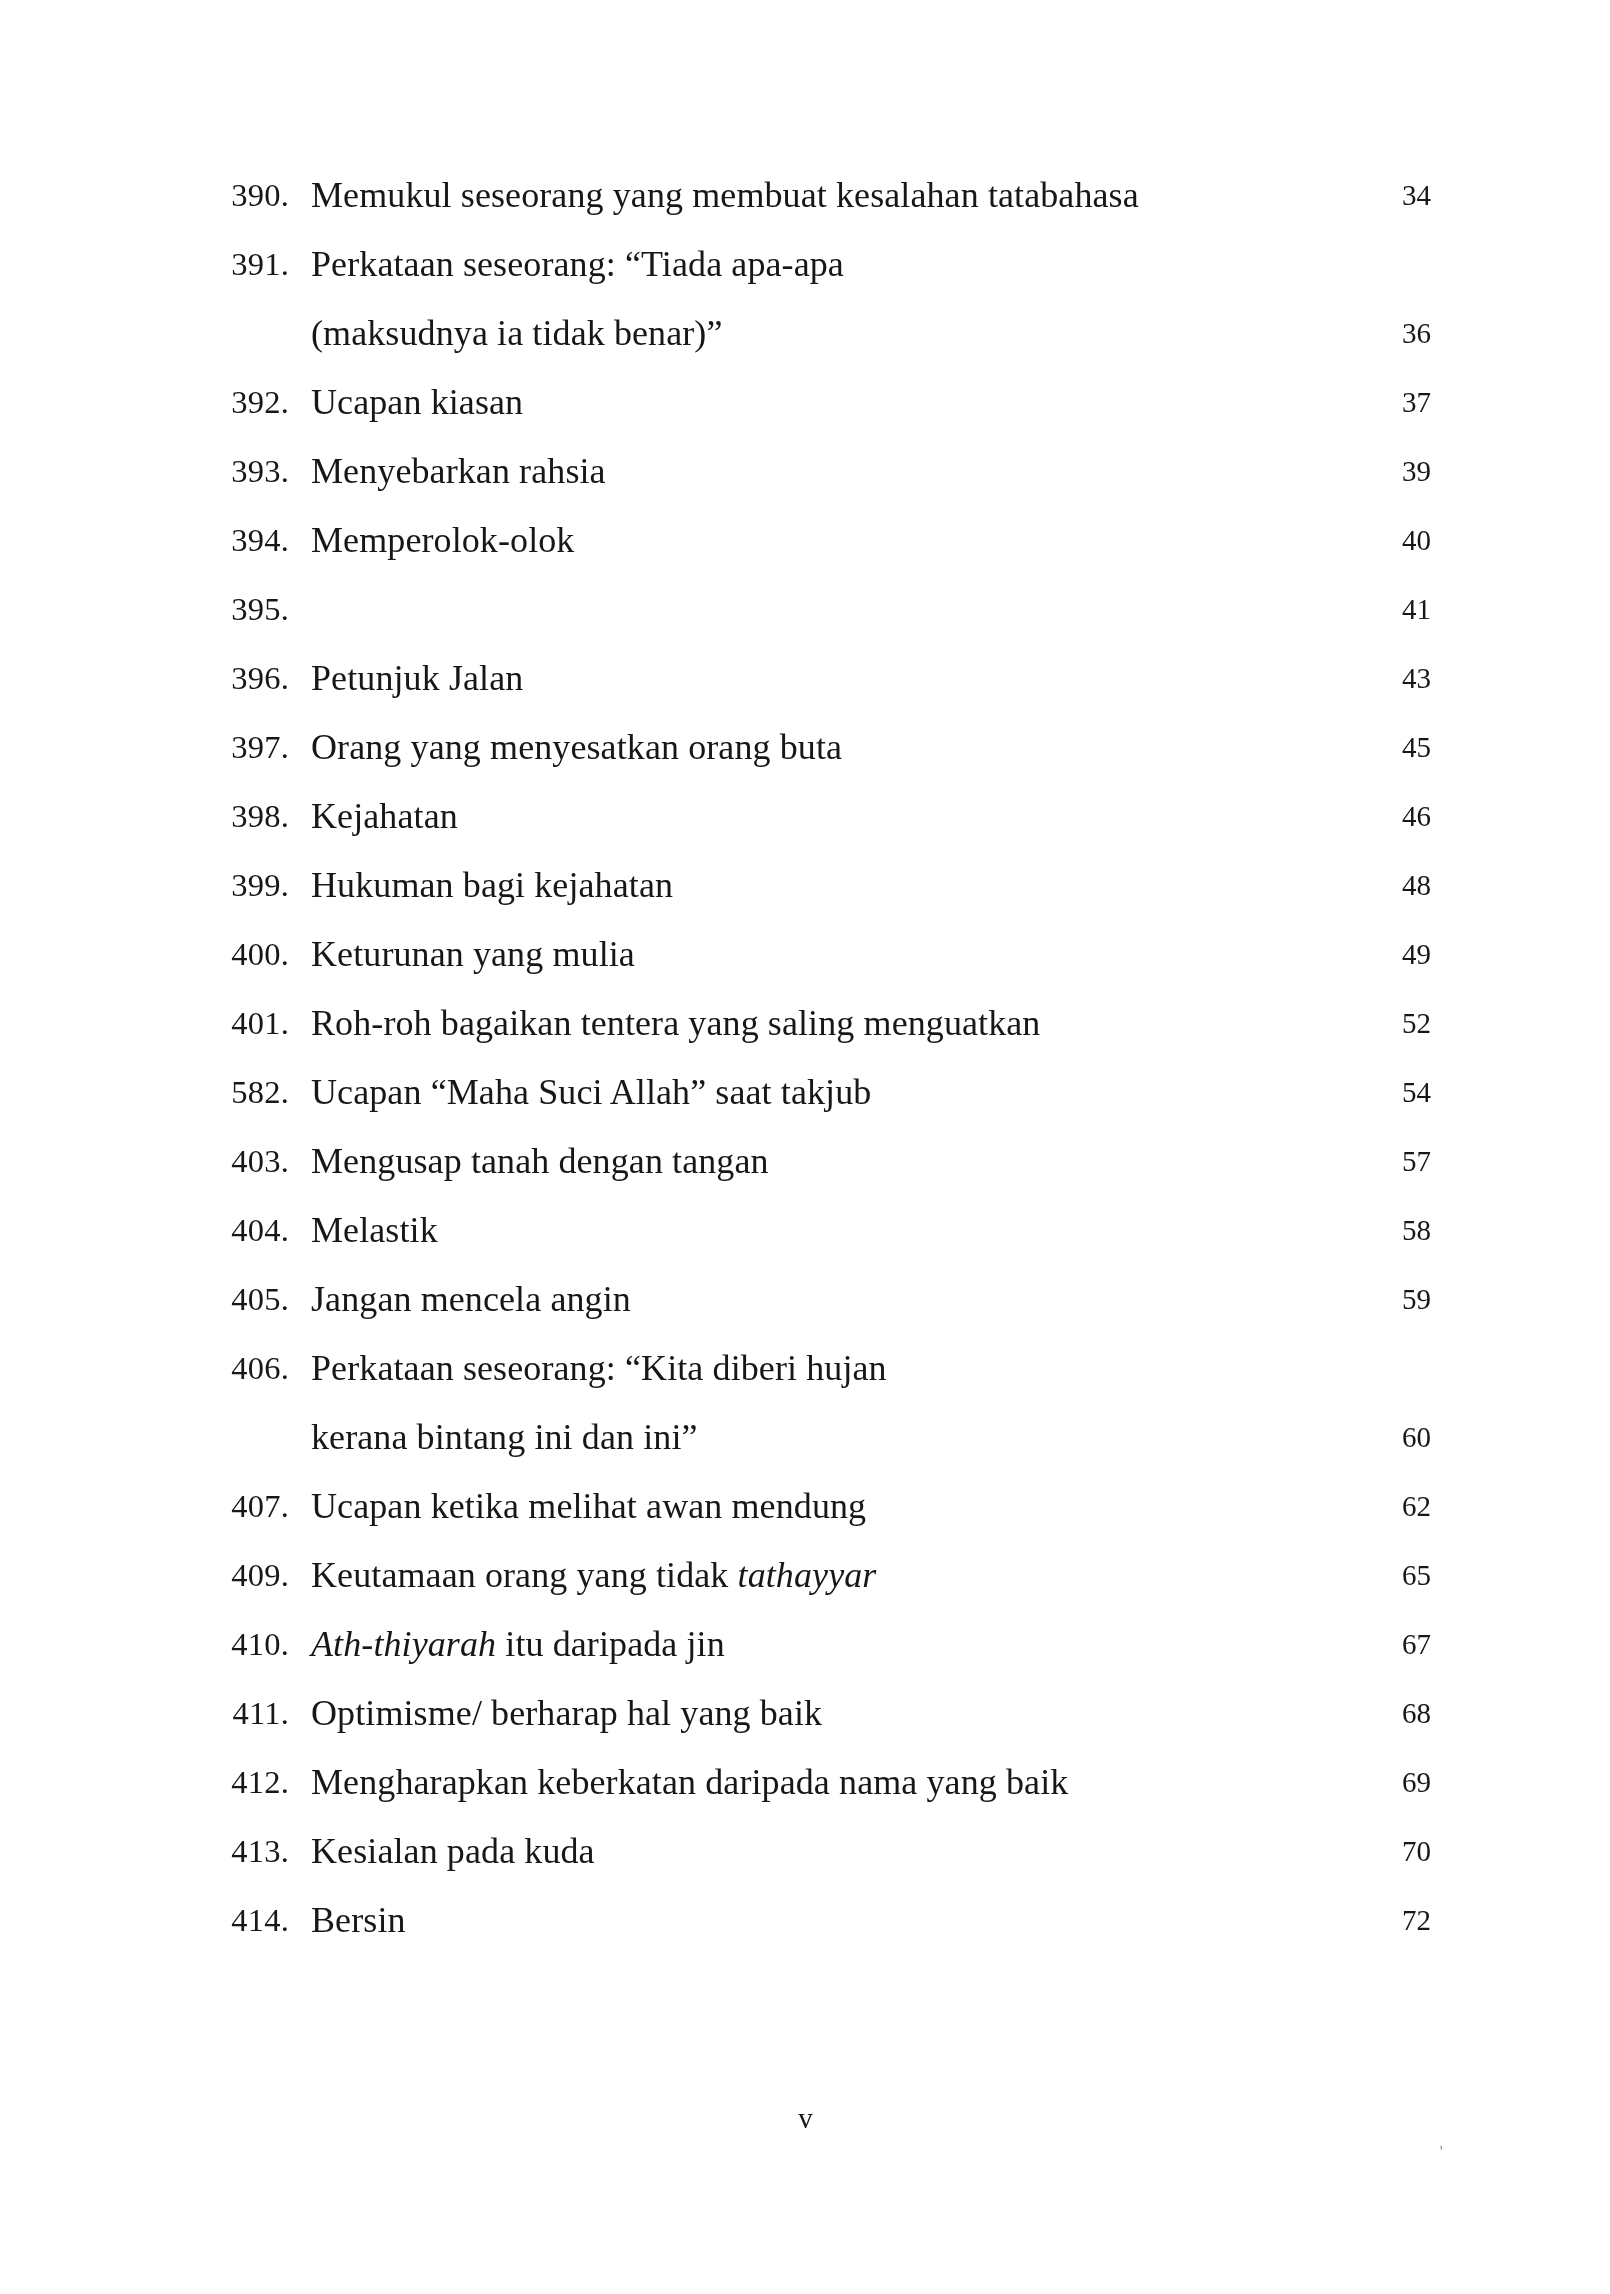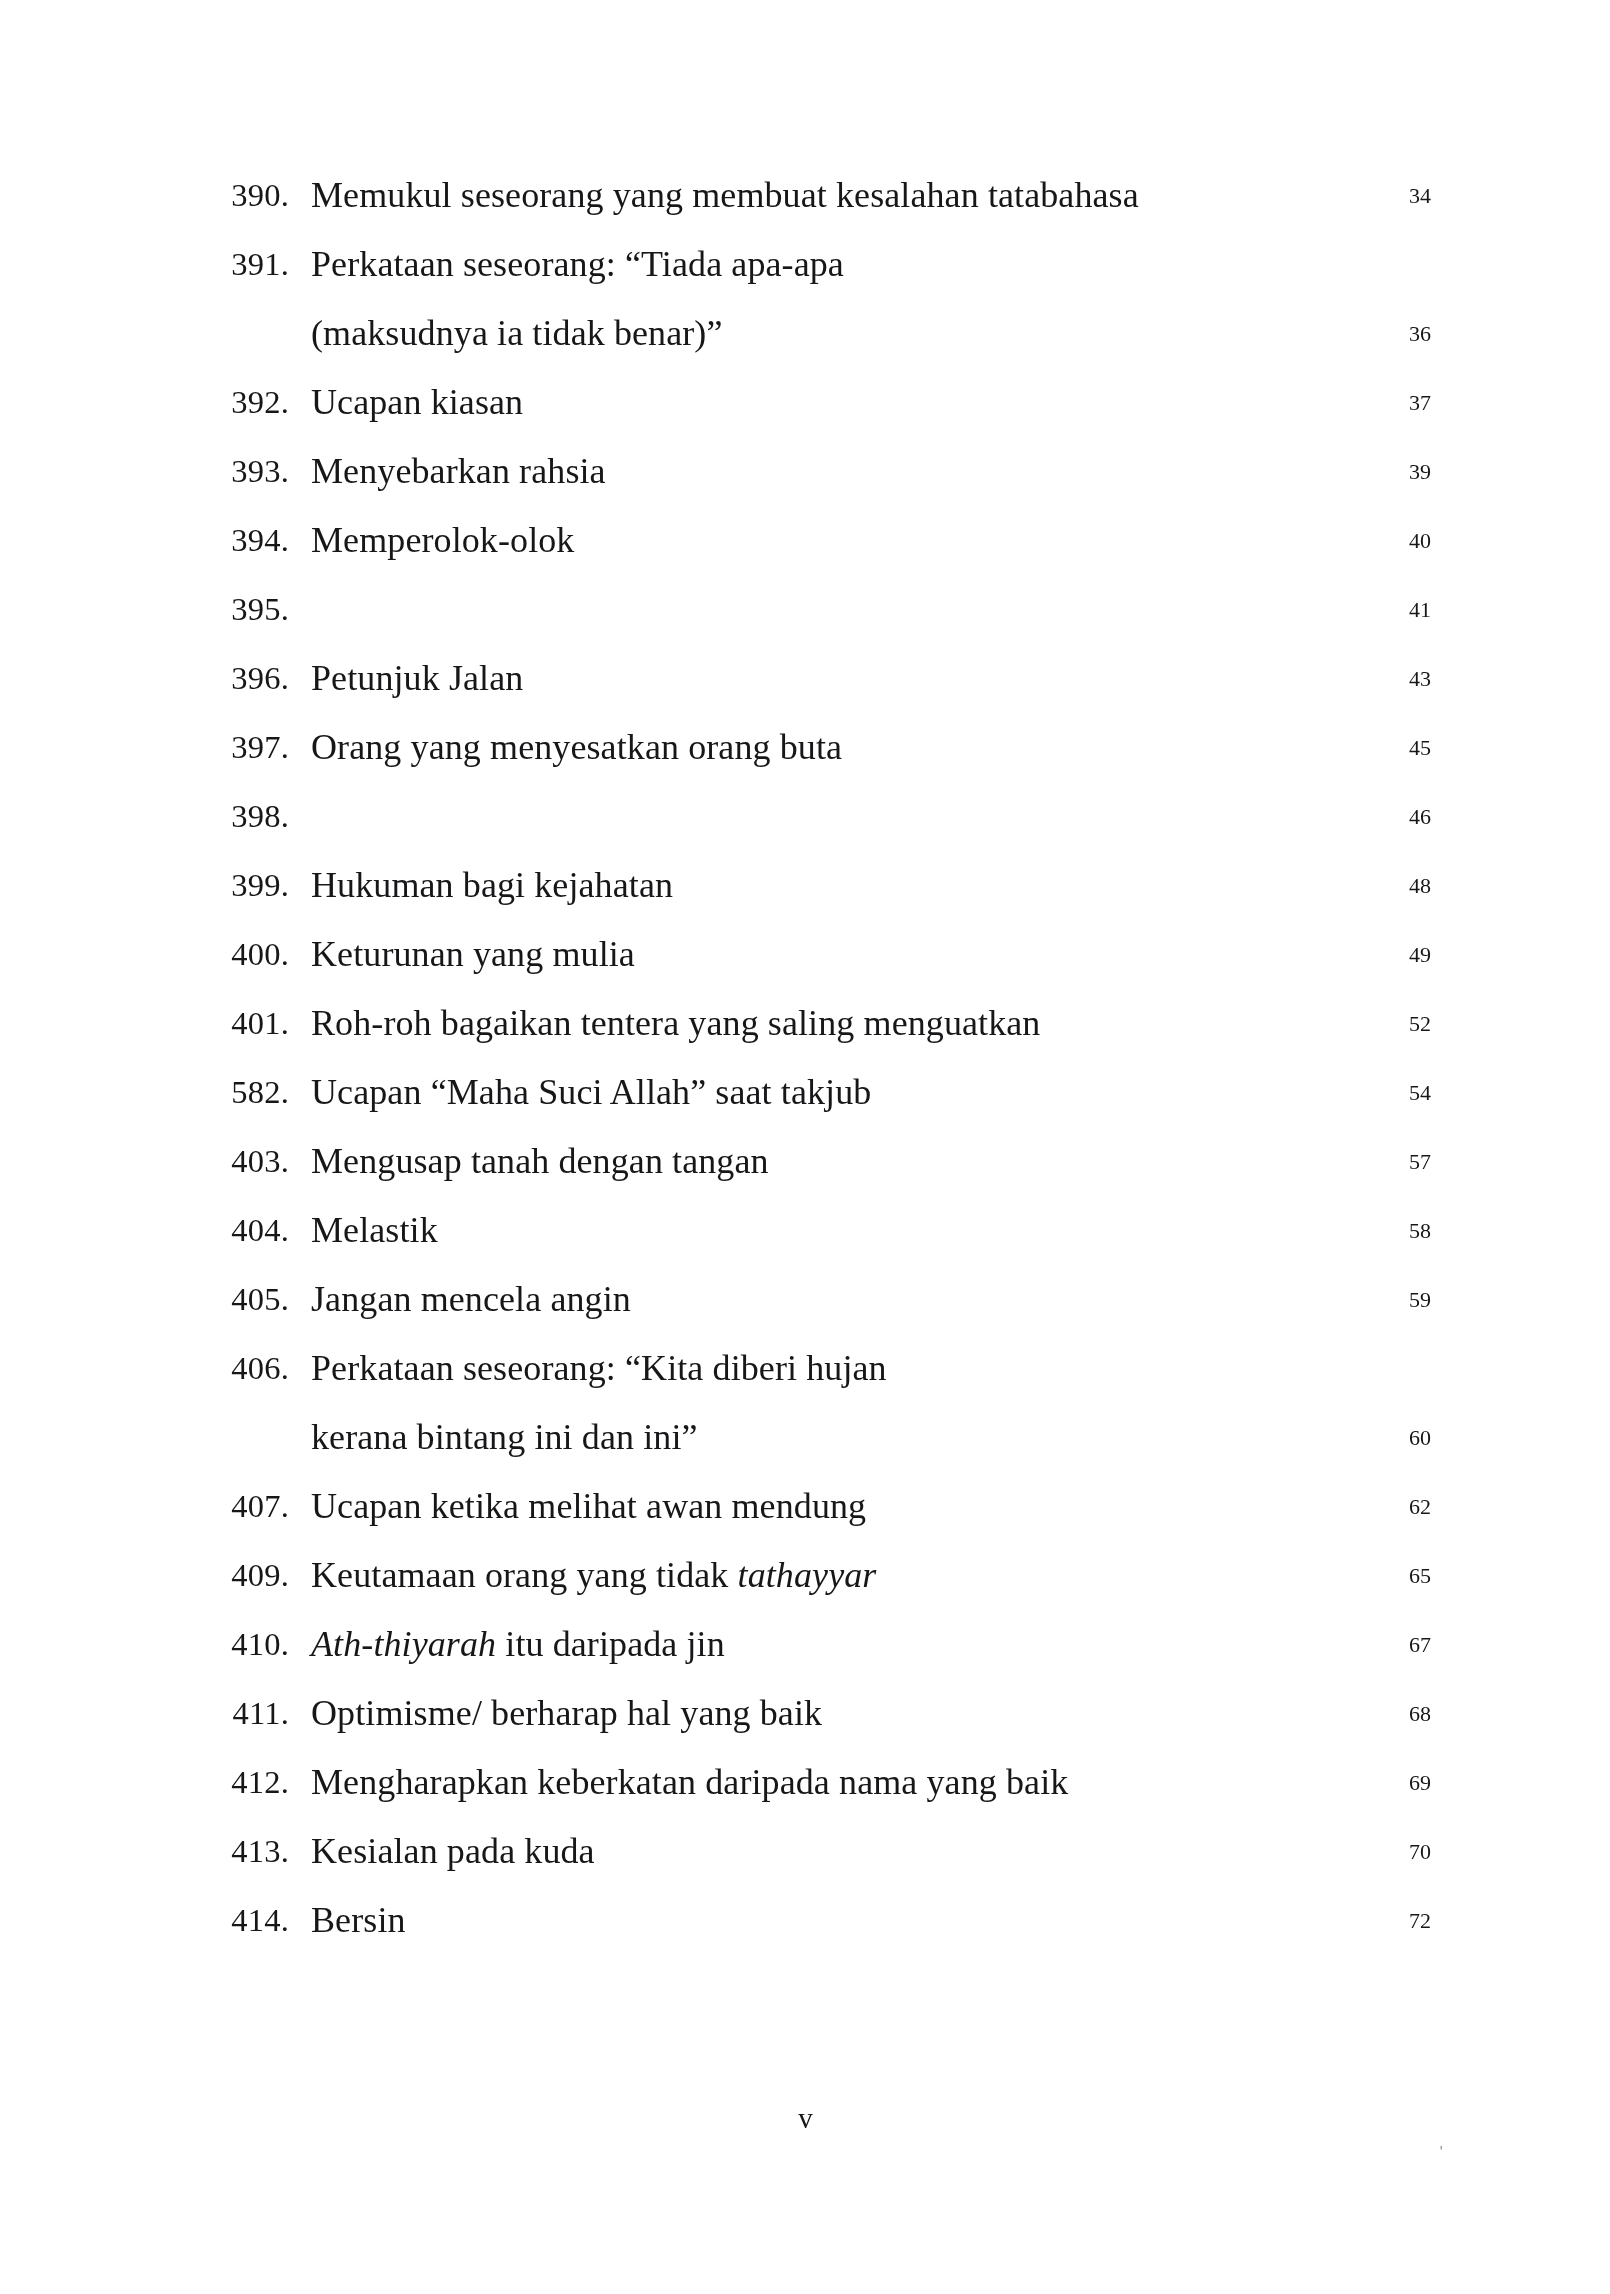--- a/index.html
+++ b/index.html
@@ -79,21 +79,21 @@
   }
 
   .pageno {
     position: absolute;
     left: 1343px;
     width: 88px;
     top: 0;
     height: 69px;
     line-height: 69px;
     text-align: right;
-    font-size: 22px;
+    font-size: 29px;
     font-variant-numeric: oldstyle-nums;
     font-feature-settings: "onum" 1;
     white-space: nowrap;
   }
 
   
   .toc-line.cont .title {
     left: 311px;
   }
 
@@ -198,20 +198,21 @@
       <div class="toc-row">
         <div class="toc-line">
           <span class="num">397.</span>
           <span class="title">Orang yang menyesatkan orang buta</span>
           <span class="pageno">45</span>
         </div>
       </div>
       <div class="toc-row">
         <div class="toc-line">
           <span class="num">398.</span>
+          <span class="title">Kejahatan</span>
           <span class="pageno">46</span>
         </div>
       </div>
       <div class="toc-row">
         <div class="toc-line">
           <span class="num">399.</span>
           <span class="title">Hukuman bagi kejahatan</span>
           <span class="pageno">48</span>
         </div>
       </div>

